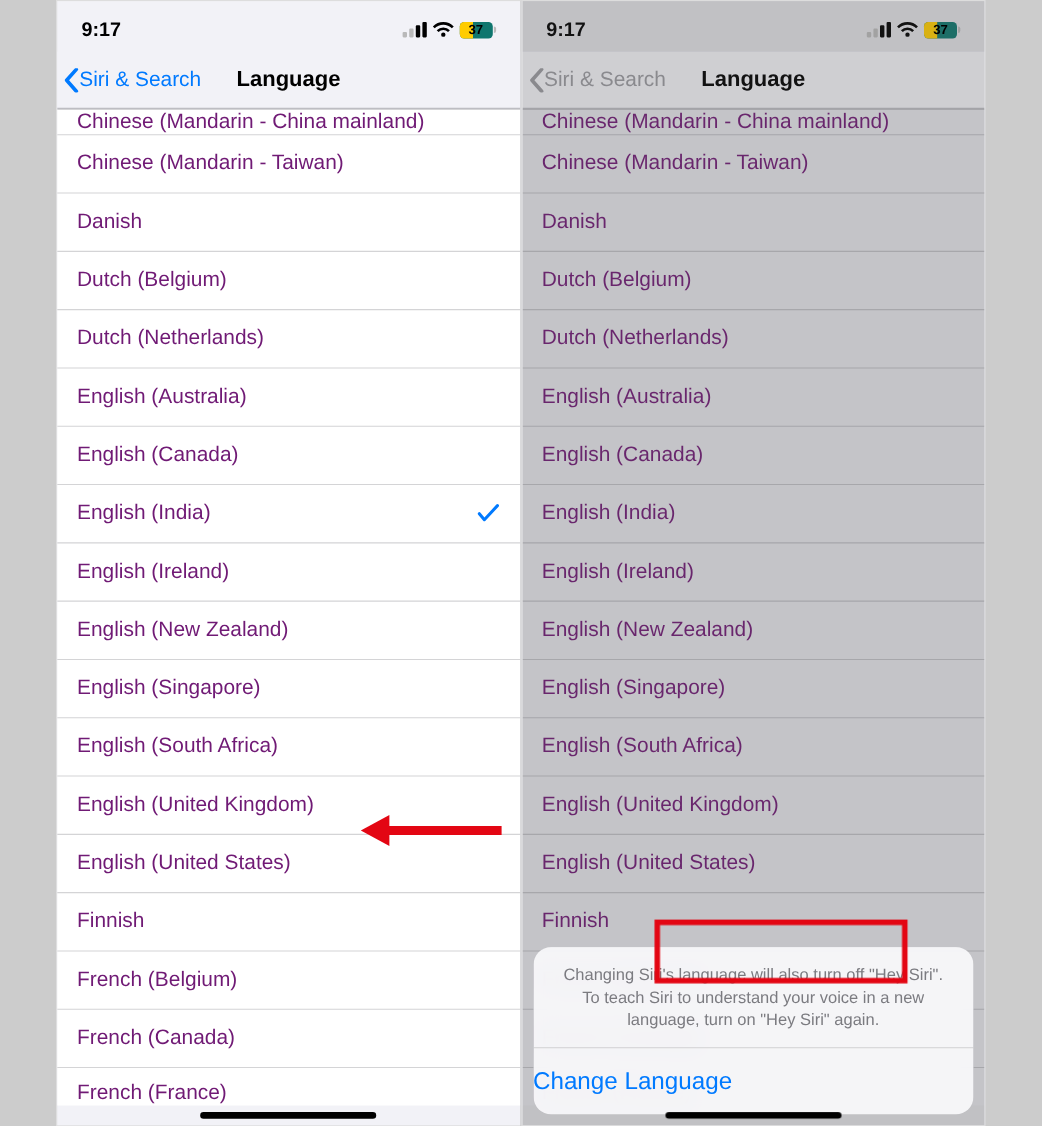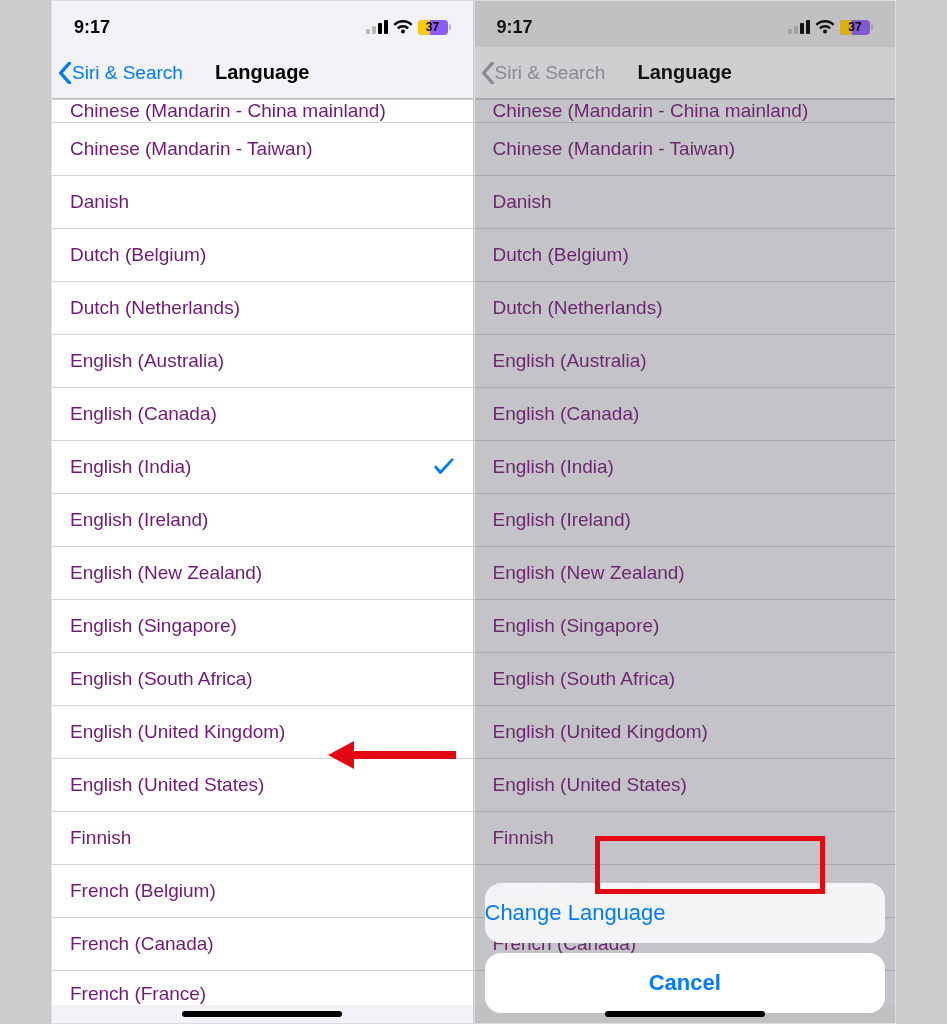--- a/index.html
+++ b/index.html
@@ -36,21 +36,21 @@
 .signal span:nth-child(1){height:5px; background:#b9b9b9;}
 .signal span:nth-child(2){height:8px; background:#b9b9b9;}
 .signal span:nth-child(3){height:11px;}
 .signal span:nth-child(4){height:14px;}
 .wifi-icon { width:20px; height:15px; }
 .battery {
   display:flex; align-items:center;
 }
 .batt-body {
   width:30px; height:15px; border-radius:4px;
-  background:#8b5cf6; position:relative;
+  background:#0f766e; position:relative;
   display:flex; align-items:center;
 }
 .batt-fill {
   position:absolute; left:0; top:0; bottom:0;
   width:40%; background:#ffcc00; border-radius:4px 0 0 4px;
 }
 .batt-label {
   position:absolute; width:100%; text-align:center;
   font-size:12px; font-weight:600; color:#000; z-index:2;
 }
@@ -328,24 +328,22 @@
         </div>
         <div class="row" style="min-height: 30px; align-items: flex-start; padding-top: 12px; border-bottom: none;">
           <span class="lang-label">French (France)</span>
         </div>
       </div>
 
     <div class="dim-overlay"></div>
 
     <div class="sheet">
       <div class="sheet-group">
+        <div class="sheet-msg">Changing Siri's language will also turn off "Hey Siri". To teach Siri to understand your voice in a new language, turn on "Hey Siri" again.</div>
         <div class="sheet-action">Change Language</div>
-      </div>
-      <div class="cancel-group">
-        <div class="cancel-btn">Cancel</div>
       </div>
     </div>
 
     <div class="highlight-box"></div>
     <div class="home-ind"></div>
   </div>
 
 </div>
 
 </body></html>

